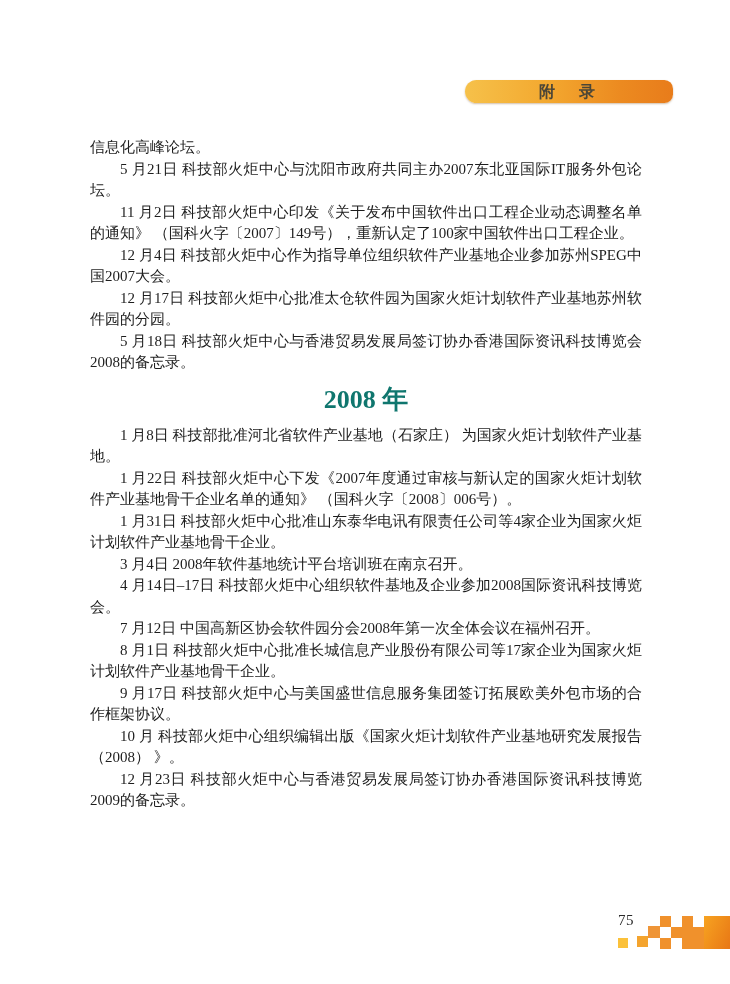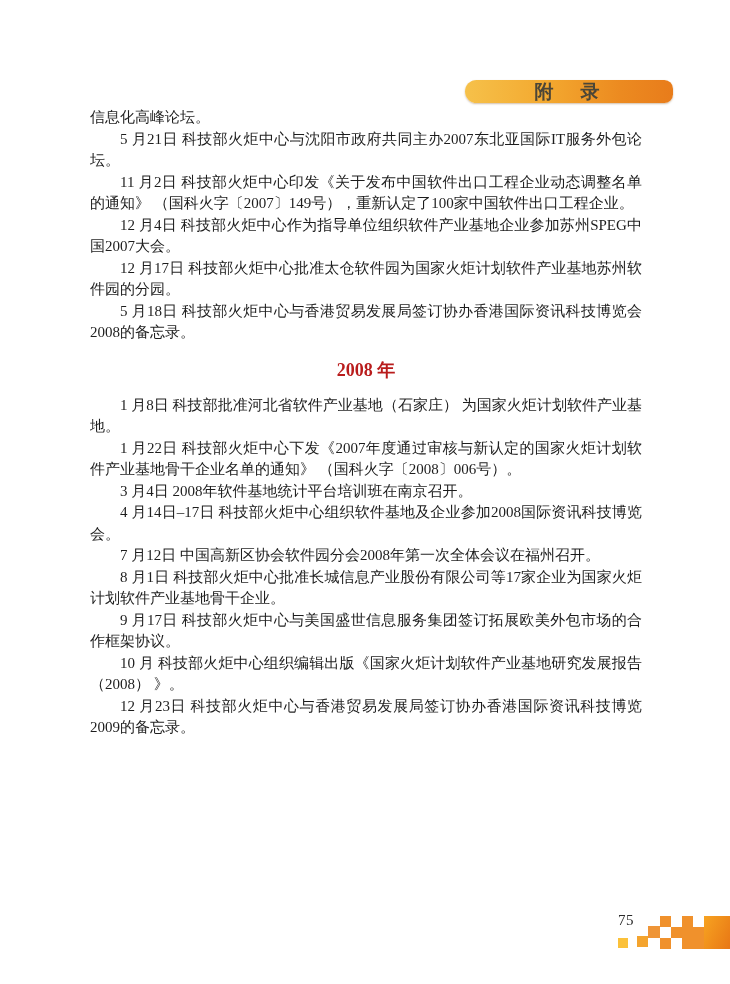--- a/index.html
+++ b/index.html
@@ -14,38 +14,38 @@
 
   
   .page-tab{
     position:absolute;left:465px;top:80px;width:208px;height:23px;
     border-radius:12px 9px 9px 12px;
     background:linear-gradient(90deg,#F6C14A 0%,#F3A82F 40%,#EC8A20 75%,#E87C1B 100%);
     box-shadow:0 1px 2px rgba(120,70,10,0.35);
     display:flex;align-items:center;justify-content:center;
   }
   .page-tab span{
-    font-size:19px;font-weight:bold;color:#4c4637;
+    font-size:16px;font-weight:bold;color:#4c4637;
     letter-spacing:4px;line-height:23px;
   }
 
   
   .content{
-    position:absolute;left:90px;top:107px;width:552px;
+    position:absolute;left:90px;top:137px;width:552px;
     font-size:15px;line-height:21.5px;color:#1d1d1d;
     text-align:justify;
   }
   .para{margin:0;text-indent:2em;}
   .para.no-indent{text-indent:0;}
 
   .year-heading{
     margin:13px 0 12px 0;
     text-align:center;
-    font-size:18px;line-height:26px;font-weight:bold;
-    color:#b91c1c;
+    font-size:26px;line-height:26px;font-weight:bold;
+    color:#0f766e;
     font-family:"Liberation Serif","DejaVu Serif",serif;
   }
 
   
   .page-num{
     position:absolute;left:618px;top:912px;
     font-size:15px;color:#2a2a2a;letter-spacing:0.5px;font-family:Liberation Serif, serif;
   }
   .mosaic-layer{position:absolute;inset:0;pointer-events:none;}
   .mosaic-cell{position:absolute;}
@@ -65,20 +65,21 @@
         <p class="para">5 月21日  科技部火炬中心与沈阳市政府共同主办2007东北亚国际IT服务外包论坛。</p>
         <p class="para">11 月2日  科技部火炬中心印发《关于发布中国软件出口工程企业动态调整名单的通知》 （国科火字〔2007〕149号），重新认定了100家中国软件出口工程企业。</p>
         <p class="para">12 月4日  科技部火炬中心作为指导单位组织软件产业基地企业参加苏州SPEG中国2007大会。</p>
         <p class="para">12 月17日  科技部火炬中心批准太仓软件园为国家火炬计划软件产业基地苏州软件园的分园。</p>
         <p class="para">5 月18日  科技部火炬中心与香港贸易发展局签订协办香港国际资讯科技博览会2008的备忘录。</p>
       </div>
     <h2 class="year-heading">2008 年</h2>
     <div id="section-paragraphs">
         <p class="para">1 月8日 科技部批准河北省软件产业基地（石家庄） 为国家火炬计划软件产业基地。</p>
         <p class="para">1 月22日 科技部火炬中心下发《2007年度通过审核与新认定的国家火炬计划软件产业基地骨干企业名单的通知》 （国科火字〔2008〕006号）。</p>
+        <p class="para">1 月31日 科技部火炬中心批准山东泰华电讯有限责任公司等4家企业为国家火炬计划软件产业基地骨干企业。</p>
         <p class="para">3 月4日  2008年软件基地统计平台培训班在南京召开。</p>
         <p class="para">4 月14日–17日  科技部火炬中心组织软件基地及企业参加2008国际资讯科技博览会。</p>
         <p class="para">7 月12日  中国高新区协会软件园分会2008年第一次全体会议在福州召开。</p>
         <p class="para">8 月1日  科技部火炬中心批准长城信息产业股份有限公司等17家企业为国家火炬计划软件产业基地骨干企业。</p>
         <p class="para">9 月17日  科技部火炬中心与美国盛世信息服务集团签订拓展欧美外包市场的合作框架协议。</p>
         <p class="para">10 月  科技部火炬中心组织编辑出版《国家火炬计划软件产业基地研究发展报告（2008） 》。</p>
         <p class="para">12 月23日  科技部火炬中心与香港贸易发展局签订协办香港国际资讯科技博览2009的备忘录。</p>
       </div>
   </div>
 

